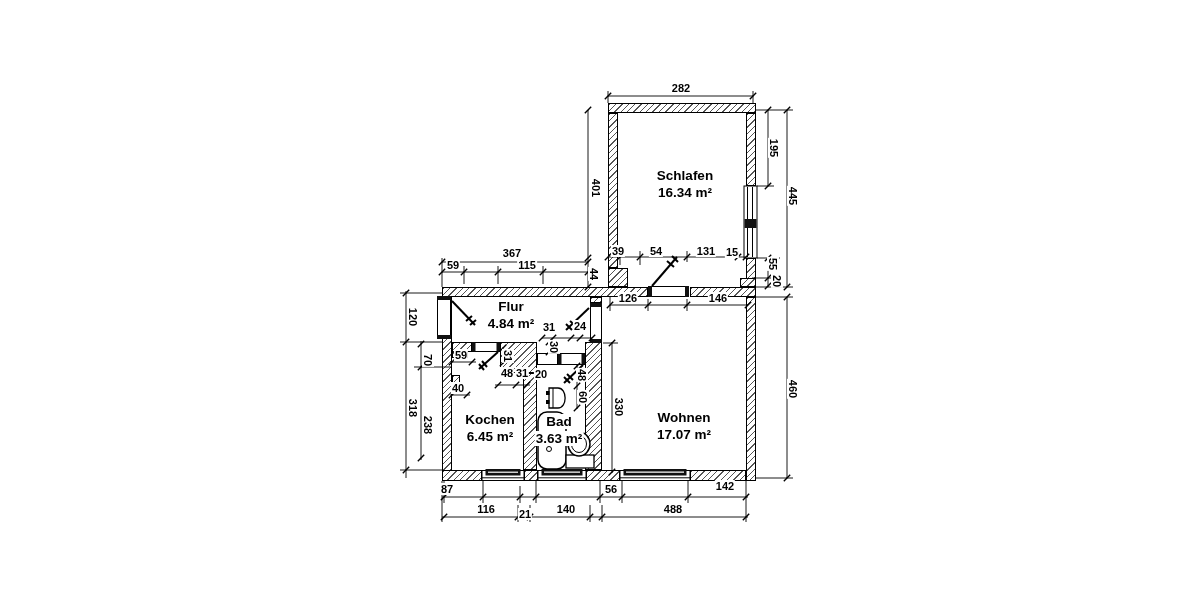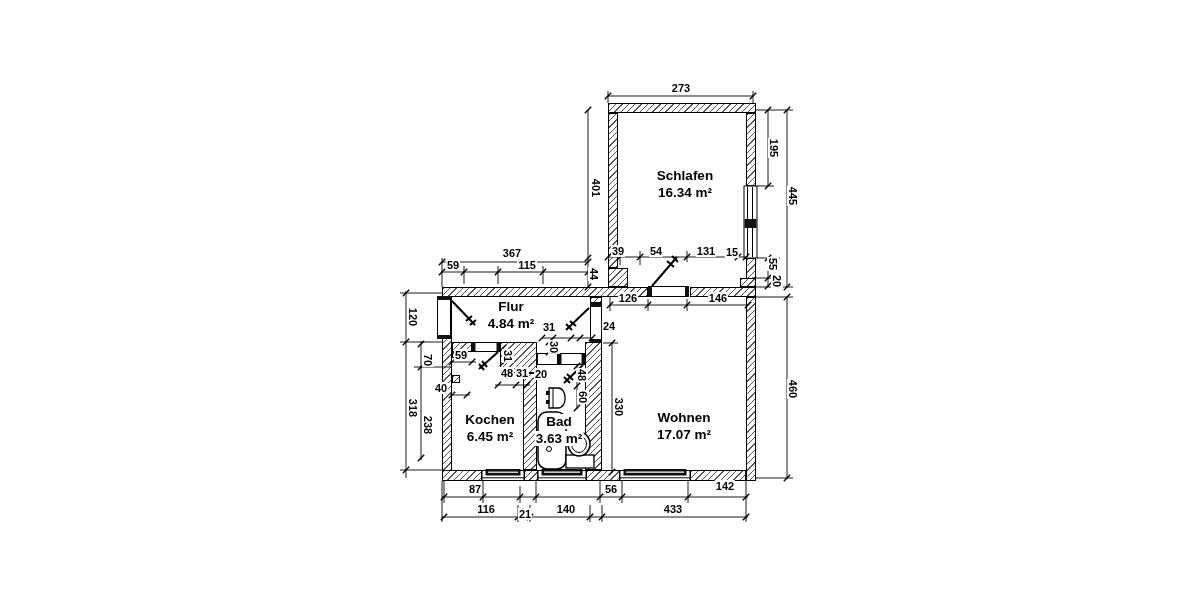--- a/index.html
+++ b/index.html
@@ -272,21 +272,21 @@
     <span>6.45 m²</span>
   </div>
   <div class="room" style="left:559px;top:430px">
     <span>Bad</span><br>
     <span>3.63 m²</span>
   </div>
   <div class="room" style="left:684px;top:426px">
     <span>Wohnen</span><br>
     <span>17.07 m²</span>
   </div>
-<span class="dim" style="left: 681px; top: 88px;">273</span>
+<span class="dim" style="left: 681px; top: 88px;">282</span>
     <span class="dim v" style="left: 596px; top: 188px;">401</span>
     <span class="dim v" style="left: 594px; top: 274px;">44</span>
     <span class="dim v" style="left: 774px; top: 148px;">195</span>
     <span class="dim v" style="left: 793px; top: 196px;">445</span>
     <span class="dim v" style="left: 773px; top: 264px;">55</span>
     <span class="dim v" style="left: 777px; top: 281px;">20</span>
     <span class="dim v" style="left: 793px; top: 389px;">460</span>
     <span class="dim" style="left: 512px; top: 253px;">367</span>
     <span class="dim" style="left: 453px; top: 265px;">59</span>
     <span class="dim" style="left: 527px; top: 265px;">115</span>
@@ -294,31 +294,31 @@
     <span class="dim" style="left: 656px; top: 251px;">54</span>
     <span class="dim" style="left: 706px; top: 251px;">131</span>
     <span class="dim" style="left: 732px; top: 252px;">15</span>
     <span class="dim" style="left: 628px; top: 298px;">126</span>
     <span class="dim" style="left: 718px; top: 298px;">146</span>
     <span class="dim v" style="left: 413px; top: 317px;">120</span>
     <span class="dim v" style="left: 428px; top: 360px;">70</span>
     <span class="dim v" style="left: 413px; top: 408px;">318</span>
     <span class="dim v" style="left: 428px; top: 425px;">238</span>
     <span class="dim" style="left: 549px; top: 327px;">31</span>
-    <span class="dim" style="left: 580px; top: 326px; margin-left: 29px;">24</span>
+    <span class="dim" style="left: 580px; top: 326px;">24</span>
     <span class="dim v" style="left: 554px; top: 347px;">30</span>
     <span class="dim" style="left: 461px; top: 355px;">59</span>
     <span class="dim v" style="left: 508px; top: 356px;">31</span>
-    <span class="dim" style="left: 441px; top: 388px;">40</span>
+    <span class="dim" style="left: 458px; top: 388px;">40</span>
     <span class="dim" style="left: 507px; top: 373px;">48</span>
     <span class="dim" style="left: 522px; top: 373px;">31</span>
     <span class="dim" style="left: 541px; top: 374px;">20</span>
     <span class="dim v" style="left: 582px; top: 375px;">48</span>
     <span class="dim v" style="left: 583px; top: 397px;">60</span>
     <span class="dim v" style="left: 619px; top: 407px;">330</span>
-    <span class="dim" style="left: 475px; top: 489px;">87</span>
+    <span class="dim" style="left: 447px; top: 489px;">87</span>
     <span class="dim" style="left: 525px; top: 490px; margin-top: 24px;">21</span>
     <span class="dim" style="left: 611px; top: 489px;">56</span>
     <span class="dim" style="left: 718px; top: 486px; margin-left: 7px;">142</span>
     <span class="dim" style="left: 486px; top: 509px;">116</span>
     <span class="dim" style="left: 566px; top: 509px;">140</span>
-    <span class="dim" style="left: 673px; top: 509px;">433</span>
+    <span class="dim" style="left: 673px; top: 509px;">488</span>
   </div>
 
 </body></html>

